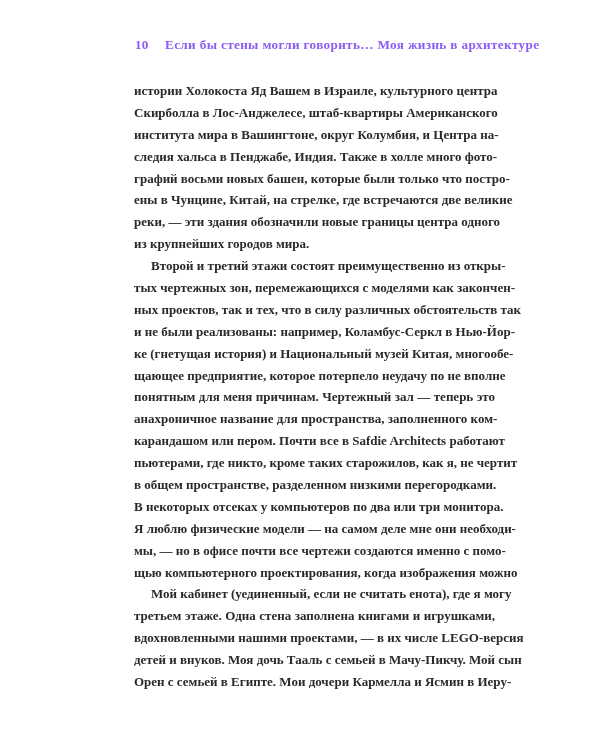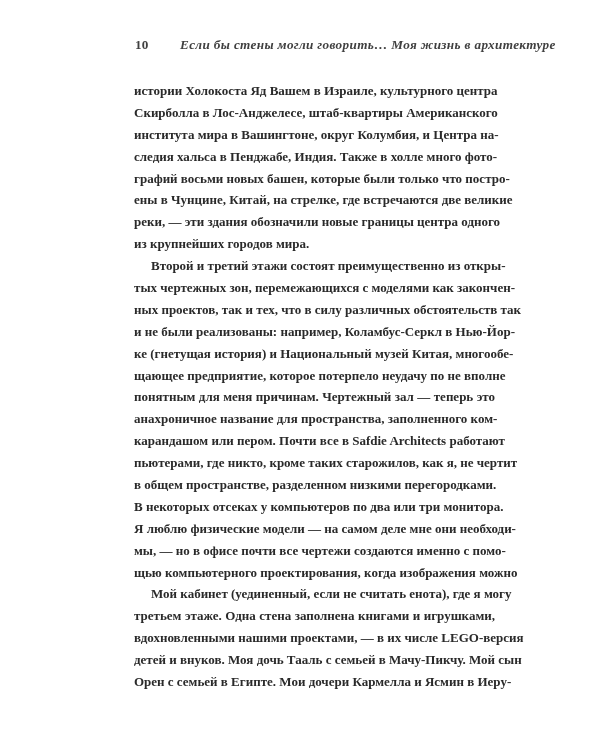--- a/index.html
+++ b/index.html
@@ -22,36 +22,35 @@
       background: #ffffff;
     }
     .running-head {
       position: absolute;
       top: 37px;
       left: 134px;
       width: 362px;
       height: 20px;
       font-size: 13.2px;
       letter-spacing: 0.15px;
-      color: #404040;
+      color: #8b5cf6;
       white-space: nowrap;
     }
     .running-head .folio {
       position: absolute;
       left: 1px;
       top: 0;
       font-weight: bold;
     }
     .running-head .title {
       position: absolute;
-      left: 46px;
+      left: 31px;
       top: 0;
       font-weight: bold;
       letter-spacing: 0.35px;
-      font-style: italic;
     }
     .body-text {
       position: absolute;
       top: 80px;
       left: 134px;
       width: 361px;
     }
     .line {
       display: block;
       height: 21.9px;

